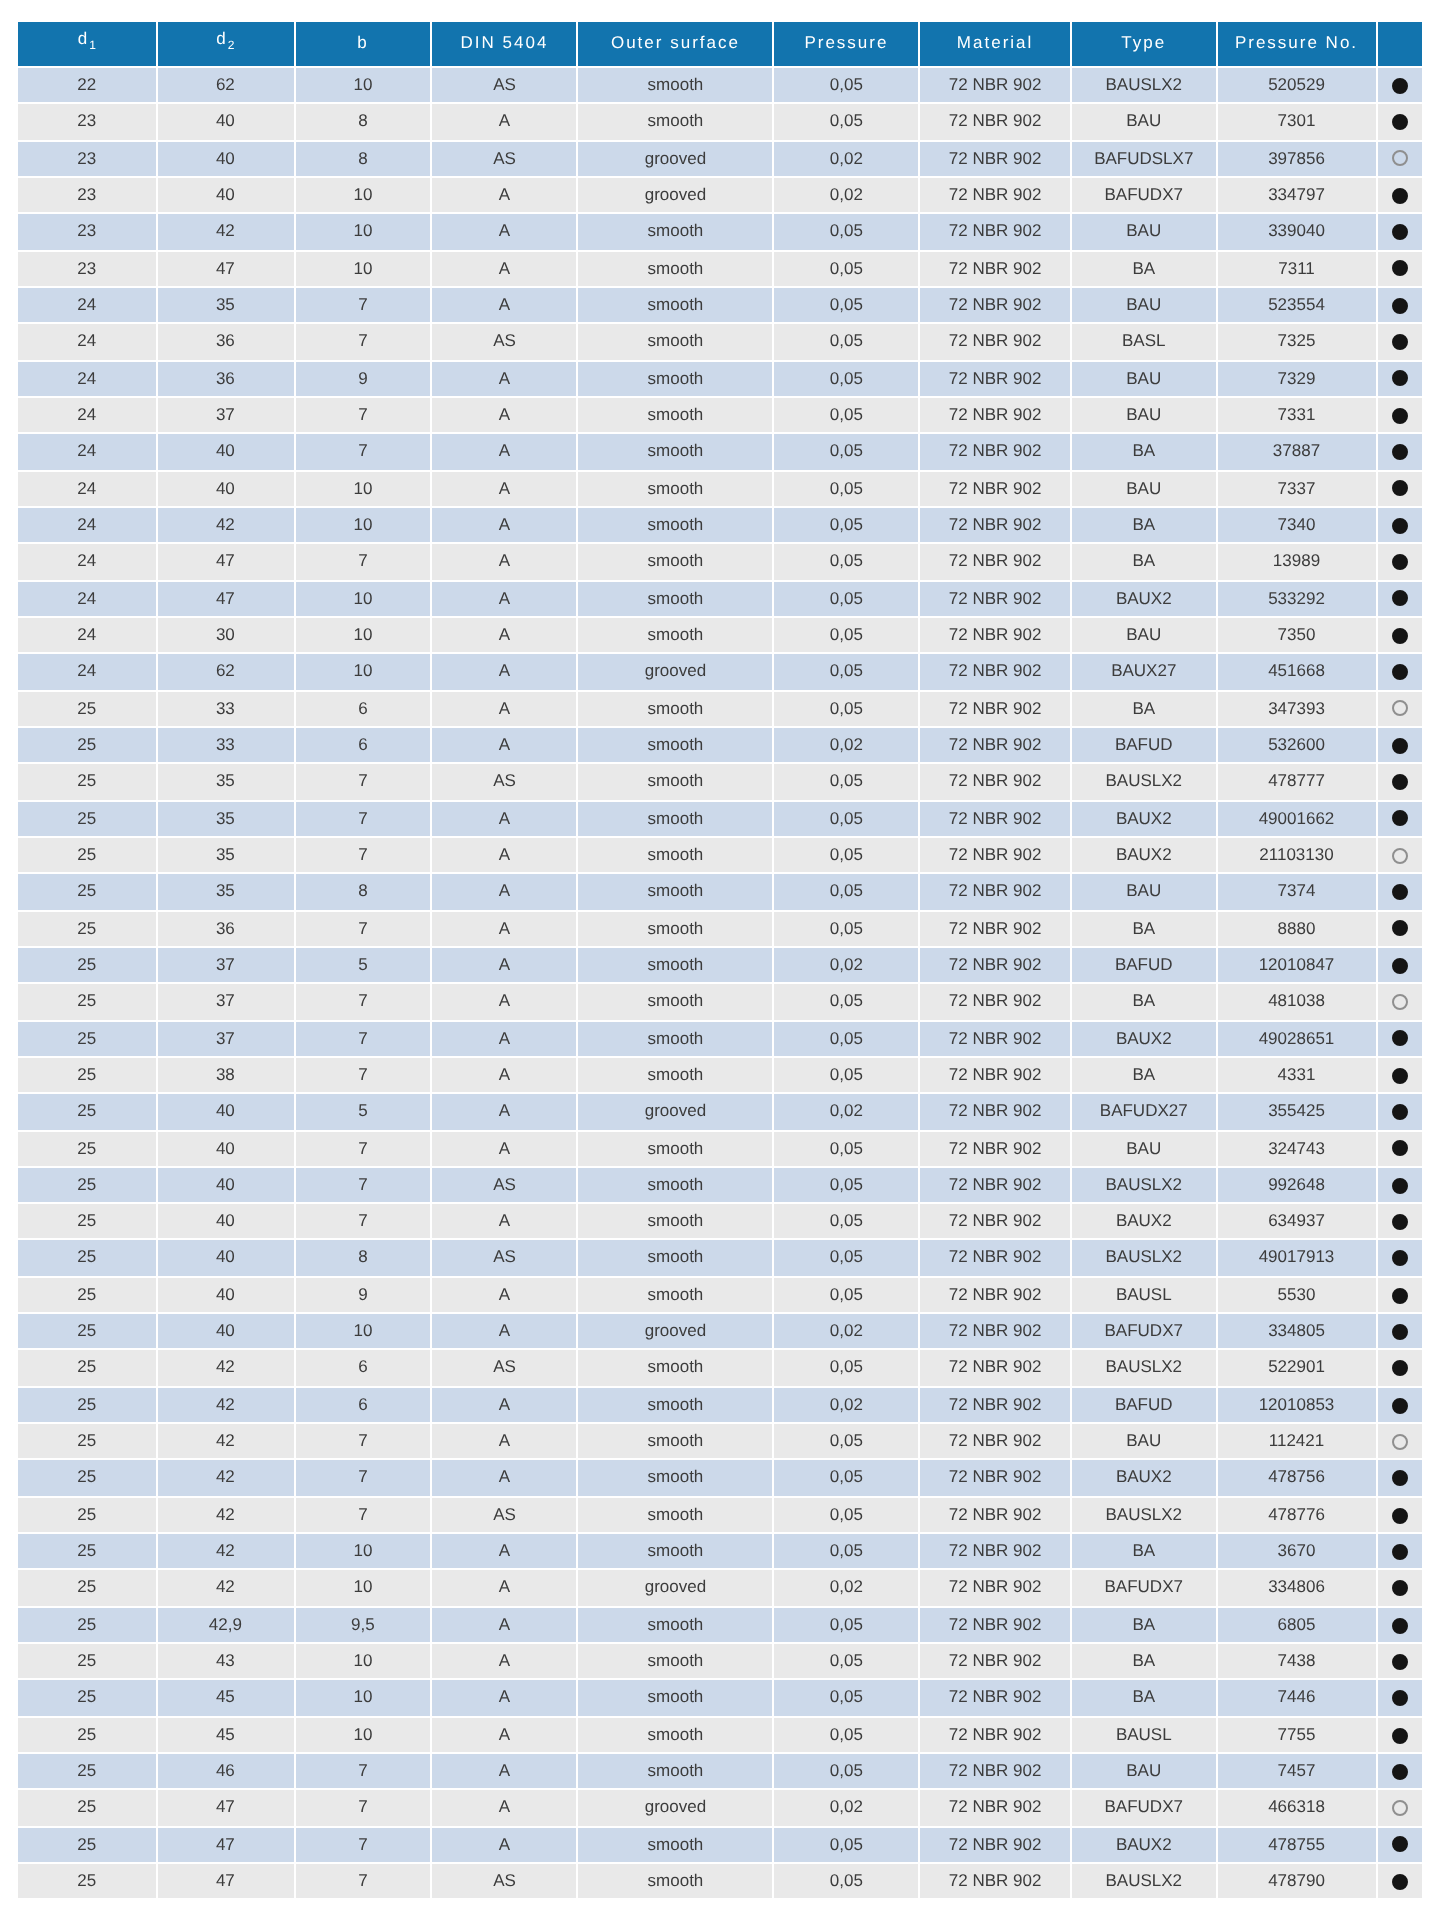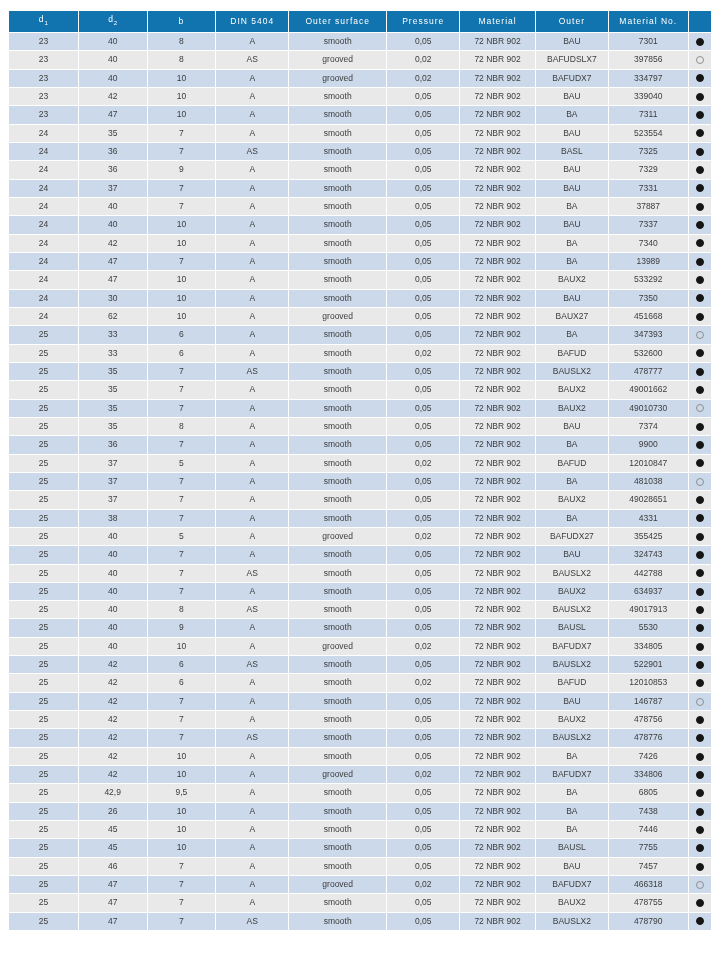--- a/index.html
+++ b/index.html
@@ -93,26 +93,38 @@
       </colgroup>
     <thead>
       <tr>
           <th><span>d</span><sub>1</sub></th>
           <th><span>d</span><sub>2</sub></th>
           <th><span>b</span></th>
           <th><span>DIN 5404</span></th>
           <th><span>Outer surface</span></th>
           <th><span>Pressure</span></th>
           <th><span>Material</span></th>
-          <th><span>Outer</span></th>
-          <th><span>Material No.</span></th>
+          <th><span>Type</span></th>
+          <th><span>Pressure No.</span></th>
           <th><span></span></th>
         </tr>
     </thead>
     <tbody>
+        <tr>
+          <td>22</td>
+          <td>62</td>
+          <td>10</td>
+          <td>AS</td>
+          <td>smooth</td>
+          <td>0,05</td>
+          <td>72 NBR 902</td>
+          <td>BAUSLX2</td>
+          <td>520529</td>
+          <td><span class="circle filled"></span></td>
+        </tr>
         <tr>
           <td>23</td>
           <td>40</td>
           <td>8</td>
           <td>A</td>
           <td>smooth</td>
           <td>0,05</td>
           <td>72 NBR 902</td>
           <td>BAU</td>
           <td>7301</td>
@@ -348,21 +360,21 @@
         </tr>
         <tr>
           <td>25</td>
           <td>35</td>
           <td>7</td>
           <td>A</td>
           <td>smooth</td>
           <td>0,05</td>
           <td>72 NBR 902</td>
           <td>BAUX2</td>
-          <td>49010730</td>
+          <td>21103130</td>
           <td><span class="circle hollow"></span></td>
         </tr>
         <tr>
           <td>25</td>
           <td>35</td>
           <td>8</td>
           <td>A</td>
           <td>smooth</td>
           <td>0,05</td>
           <td>72 NBR 902</td>
@@ -372,21 +384,21 @@
         </tr>
         <tr>
           <td>25</td>
           <td>36</td>
           <td>7</td>
           <td>A</td>
           <td>smooth</td>
           <td>0,05</td>
           <td>72 NBR 902</td>
           <td>BA</td>
-          <td>9900</td>
+          <td>8880</td>
           <td><span class="circle filled"></span></td>
         </tr>
         <tr>
           <td>25</td>
           <td>37</td>
           <td>5</td>
           <td>A</td>
           <td>smooth</td>
           <td>0,02</td>
           <td>72 NBR 902</td>
@@ -456,21 +468,21 @@
         </tr>
         <tr>
           <td>25</td>
           <td>40</td>
           <td>7</td>
           <td>AS</td>
           <td>smooth</td>
           <td>0,05</td>
           <td>72 NBR 902</td>
           <td>BAUSLX2</td>
-          <td>442788</td>
+          <td>992648</td>
           <td><span class="circle filled"></span></td>
         </tr>
         <tr>
           <td>25</td>
           <td>40</td>
           <td>7</td>
           <td>A</td>
           <td>smooth</td>
           <td>0,05</td>
           <td>72 NBR 902</td>
@@ -540,21 +552,21 @@
         </tr>
         <tr>
           <td>25</td>
           <td>42</td>
           <td>7</td>
           <td>A</td>
           <td>smooth</td>
           <td>0,05</td>
           <td>72 NBR 902</td>
           <td>BAU</td>
-          <td>146787</td>
+          <td>112421</td>
           <td><span class="circle hollow"></span></td>
         </tr>
         <tr>
           <td>25</td>
           <td>42</td>
           <td>7</td>
           <td>A</td>
           <td>smooth</td>
           <td>0,05</td>
           <td>72 NBR 902</td>
@@ -576,21 +588,21 @@
         </tr>
         <tr>
           <td>25</td>
           <td>42</td>
           <td>10</td>
           <td>A</td>
           <td>smooth</td>
           <td>0,05</td>
           <td>72 NBR 902</td>
           <td>BA</td>
-          <td>7426</td>
+          <td>3670</td>
           <td><span class="circle filled"></span></td>
         </tr>
         <tr>
           <td>25</td>
           <td>42</td>
           <td>10</td>
           <td>A</td>
           <td>grooved</td>
           <td>0,02</td>
           <td>72 NBR 902</td>
@@ -605,21 +617,21 @@
           <td>A</td>
           <td>smooth</td>
           <td>0,05</td>
           <td>72 NBR 902</td>
           <td>BA</td>
           <td>6805</td>
           <td><span class="circle filled"></span></td>
         </tr>
         <tr>
           <td>25</td>
-          <td>26</td>
+          <td>43</td>
           <td>10</td>
           <td>A</td>
           <td>smooth</td>
           <td>0,05</td>
           <td>72 NBR 902</td>
           <td>BA</td>
           <td>7438</td>
           <td><span class="circle filled"></span></td>
         </tr>
         <tr>

